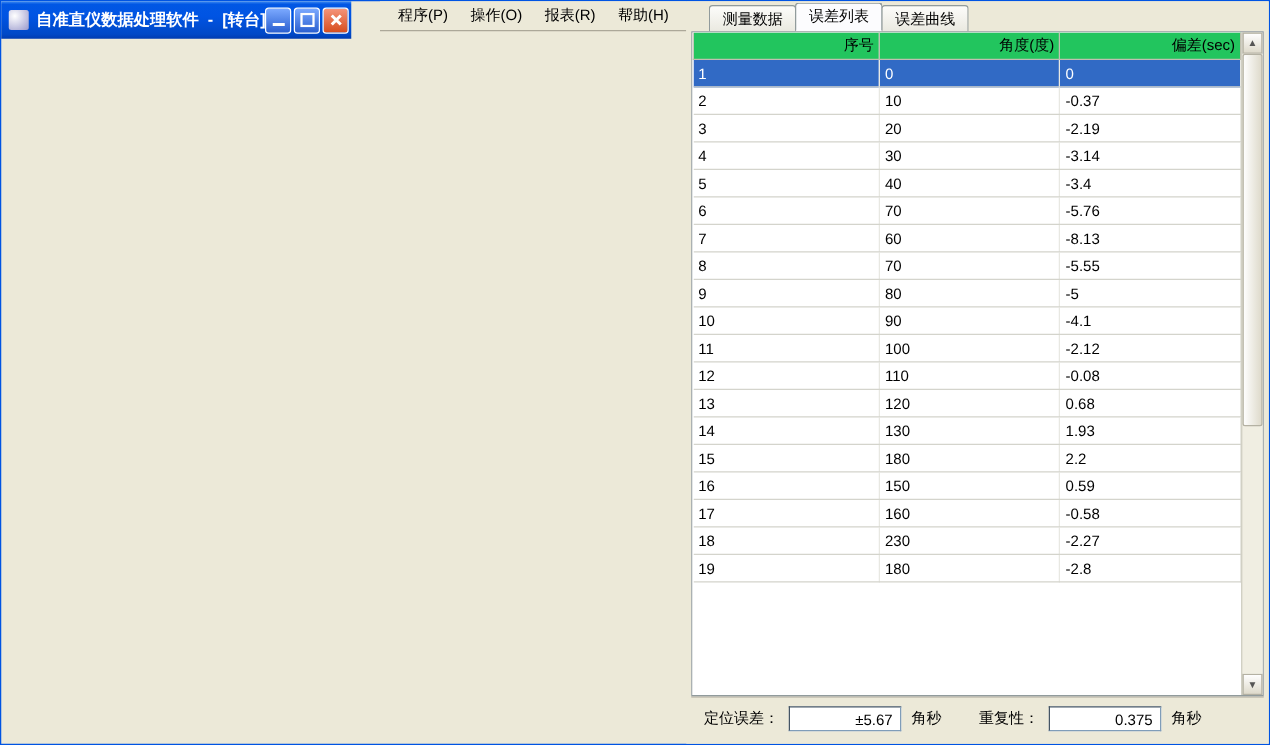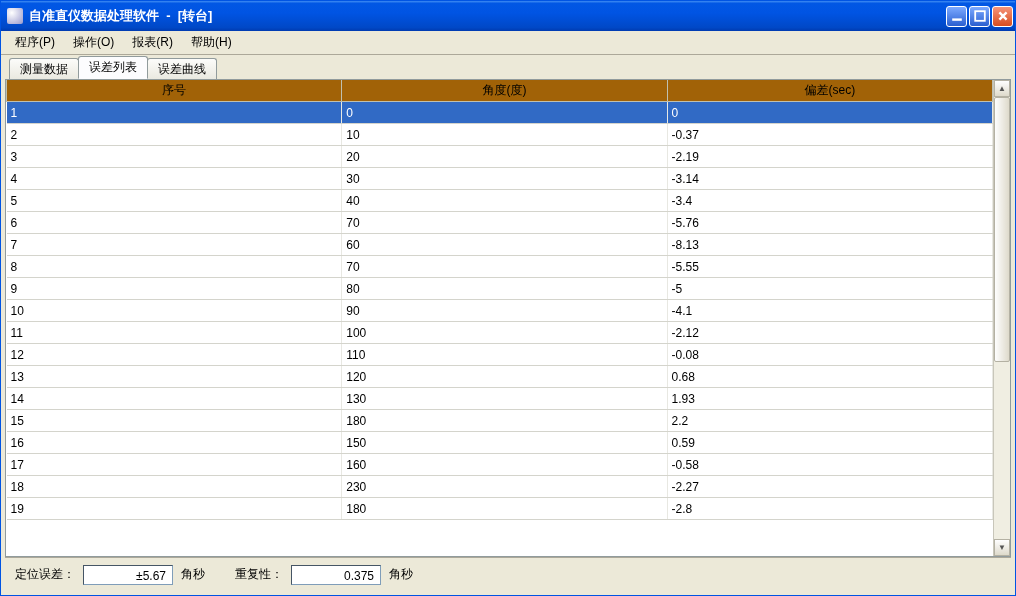--- a/index.html
+++ b/index.html
@@ -8,21 +8,20 @@
   font-size: 12px;
   background: #ece9d8;
   overflow: hidden;
   width: 1016px;
   height: 596px;
 }
 .window {
   width: 1016px;
   height: 596px;
   display: flex;
-  flex-direction: column;
   border: 1px solid #0054e3;
   background: #ece9d8;
 }
 .titlebar {
   height: 30px;
   background: linear-gradient(to bottom, #3f8cf3 0%, #0157e4 8%, #0054e3 40%, #0048c7 88%, #003bb0 100%);
   display: flex;
   align-items: center;
   padding: 0 2px 0 6px;
   color: white;
@@ -57,38 +56,39 @@
 }
 .min-btn svg, .max-btn svg, .close-btn svg { width: 12px; height: 12px; }
 .menubar {
   height: 24px;
   background: #ece9d8;
   display: flex;
   align-items: center;
   padding: 0 6px;
   gap: 2px;
   border-bottom: 1px solid #aca899;
+  margin-left: 23px;
 }
 .menu-item {
   padding: 2px 8px;
   cursor: default;
 }
 .client {
   flex: 1;
   display: flex;
   flex-direction: column;
   padding: 4px;
   background: #ece9d8;
   min-height: 0;
 }
 .tabs {
   display: flex;
   align-items: flex-end;
   height: 20px;
-  margin-left: 4px;
+  margin-left: 14px;
 }
 .tab {
   padding: 2px 10px;
   border: 1px solid #919b9c;
   border-bottom: none;
   background: #f0f0e8;
   margin-right: -1px;
   border-radius: 3px 3px 0 0;
   font-size: 12px;
   cursor: default;
@@ -121,24 +121,24 @@
   flex: 1;
   overflow: hidden;
   background: white;
 }
 table {
   width: 100%;
   border-collapse: collapse;
   table-layout: fixed;
 }
 thead th {
-  background: #a16207;
+  background: #22c55e;
   border: 1px solid #c0c0b0;
   border-top: none;
-  text-align: center;
+  text-align: right;
   font-weight: normal;
   padding: 2px 4px;
   height: 18px;
   font-size: 12px;
 }
 tbody td {
   border-bottom: 1px solid #d4d4cc;
   border-right: 1px solid #e8e8e2;
   padding: 3px 4px;
   height: 22px;

